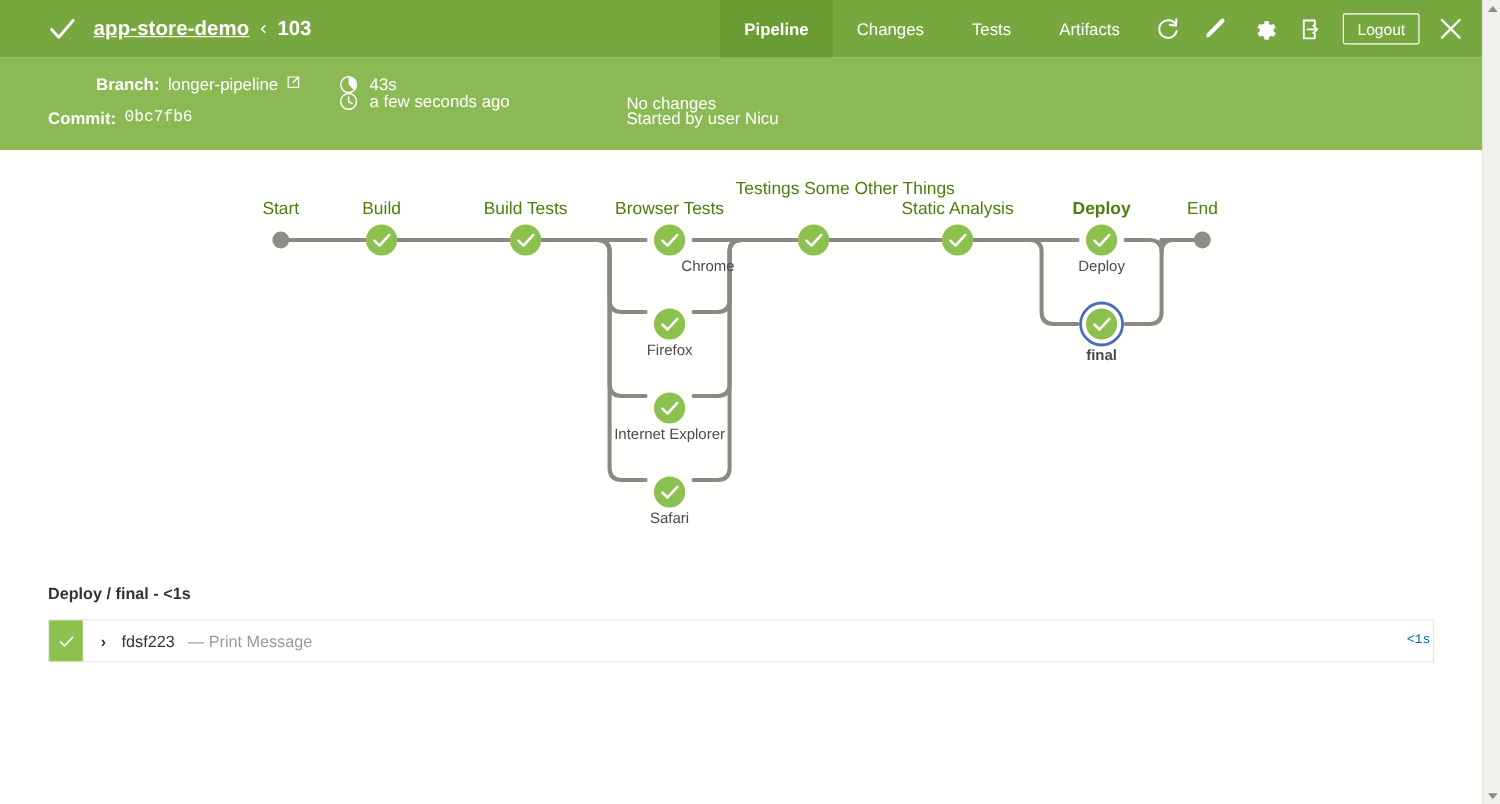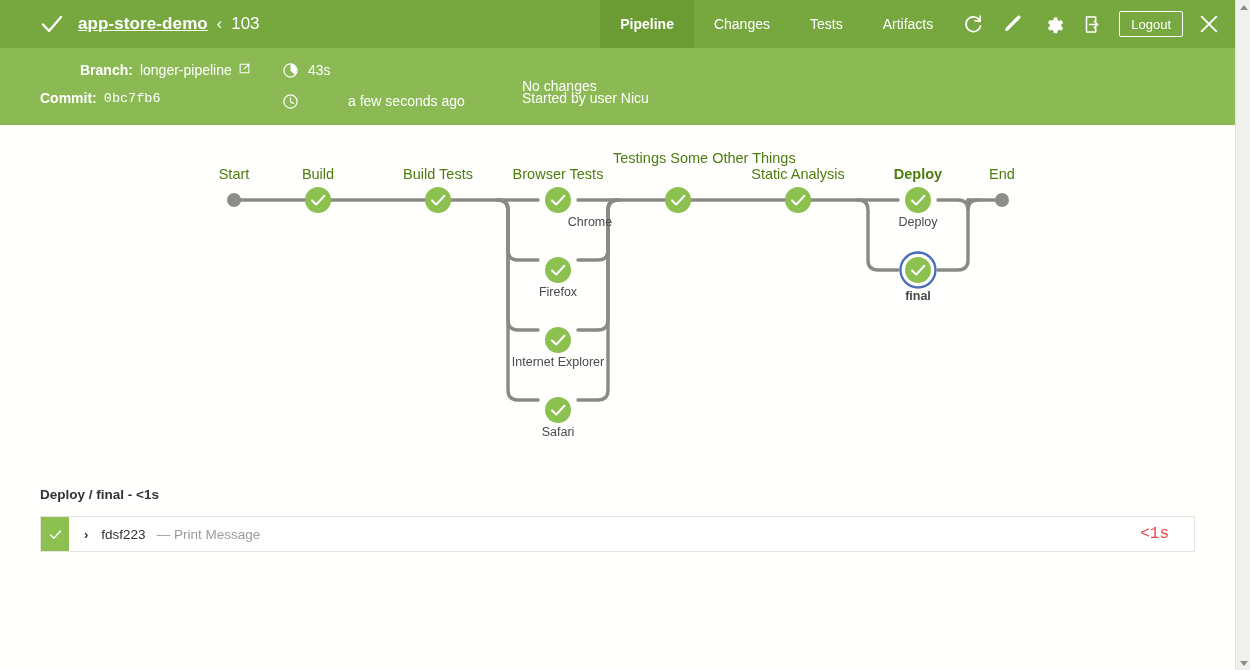--- a/index.html
+++ b/index.html
@@ -32,21 +32,21 @@
   .topbar {
     position: relative; height: 48px; background: #77a73f;
     display: flex; align-items: center;
   }
   .tb-check { margin-left: 40px; width: 24px; height: 24px; display:block; }
   .tb-title {
     margin-left: 14px; color: #ffffff; font-size: 17px; font-weight: bold;
     text-decoration: underline; letter-spacing: .1px;
   }
   .tb-caret { margin-left: 9px; color: #ffffff; font-size: 16px; }
-  .tb-build { margin-left: 9px; color: #ffffff; font-size: 17px; font-weight: normal; }
+  .tb-build { margin-left: 9px; color: #ffffff; font-size: 17px; font-weight: bold; }
 
   .tb-right { position: absolute; right: 0; top: 0; height: 48px; display: flex; align-items: center; }
   .tab {
     height: 48px; padding: 0 20px; display: flex; align-items: center; justify-content: center;
     color: #ffffff; font-size: 14px;
   }
   .tab.active { background: #6b9c33; font-weight: bold; }
   .hicon { width: 40px; height: 48px; display: flex; align-items: center; justify-content: center; }
   .logout-btn {
     margin-left: 6px; height: 26px; padding: 0 11px; border: 1px solid #ffffff;
@@ -97,21 +97,21 @@
     position: absolute; top: 38px; left: 40px; width: 1155px; height: 36px;
     border: 1px solid #e6e6e1; background: #ffffff; display: flex; align-items: center;
   }
   .log-status {
     width: 28px; height: 34px; background: #8cc04f;
     display: flex; align-items: center; justify-content: center; flex: 0 0 28px;
   }
   .log-chev { margin-left: 15px; font-size: 13px; color: #333; font-weight: bold; }
   .log-step { margin-left: 13px; font-size: 13.5px; color: #333333; }
   .log-desc { margin-left: 11px; font-size: 13.5px; color: #9b9b96; }
-  .log-dur { margin-left: auto; margin-right: 25px; font-size: 16px; color: #ef4444; font-family: "Liberation Mono", monospace; }
+  .log-dur { margin-left: auto; margin-right: 2px; font-size: 11px; color: #0369a1; font-family: "Liberation Mono", monospace; }
 </style>
 </head>
 <body>
 
 <div class="app">
 
   <div class="page">
 
     <div class="topbar">
       <span class="tb-check">
@@ -179,21 +179,21 @@
 
       <div class="mrow c2" style="top:12px;">
         <span class="micon">
           <svg width="17" height="17" viewBox="0 0 24 24">
             <circle cx="12" cy="12" r="9.3" fill="none" stroke="#ffffff" stroke-width="1.7"></circle>
             <path d="M12 12 L12 3.6 A8.4 8.4 0 0 1 18 18 Z" fill="#ffffff"></path>
           </svg>
         </span>
         <span>43s</span>
       </div>
-      <div class="mrow c2" style="top:43px;gap:40px;">
+      <div class="mrow c2" style="top:26px;">
         <span class="micon">
           <svg width="17" height="17" viewBox="0 0 24 24">
             <circle cx="12" cy="12" r="9.3" fill="none" stroke="#ffffff" stroke-width="1.7"></circle>
             <path d="M12 6.6 V12.4 L16.2 14.6" fill="none" stroke="#ffffff" stroke-width="1.7" stroke-linecap="round" stroke-linejoin="round"></path>
           </svg>
         </span>
         <span>a few seconds ago</span>
       </div>
 
       <div class="mrow c3" style="top:28px;">

